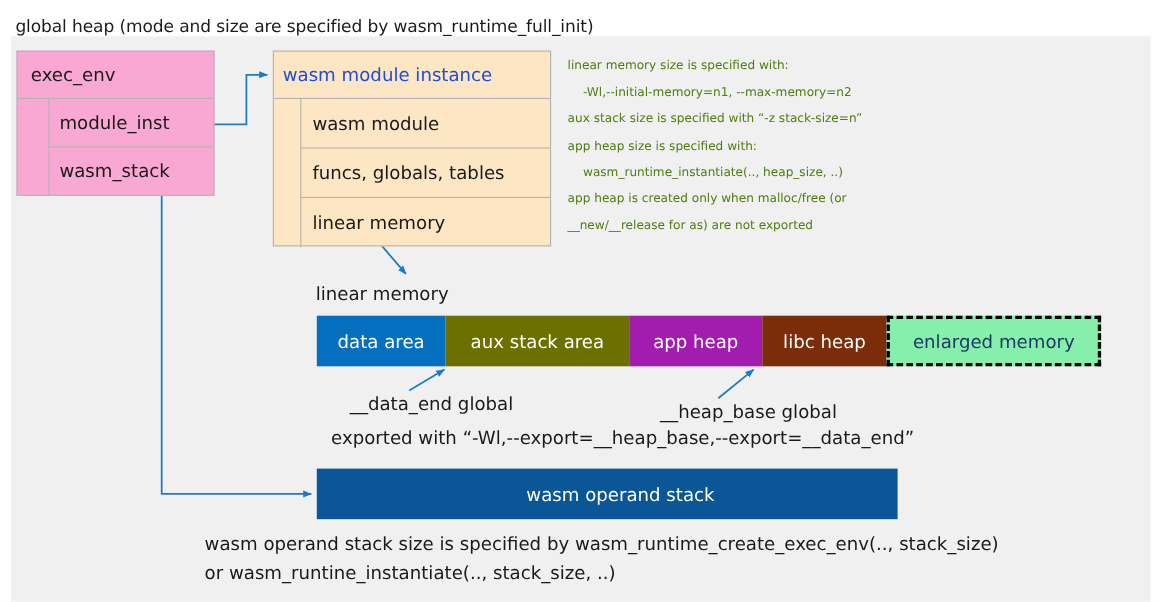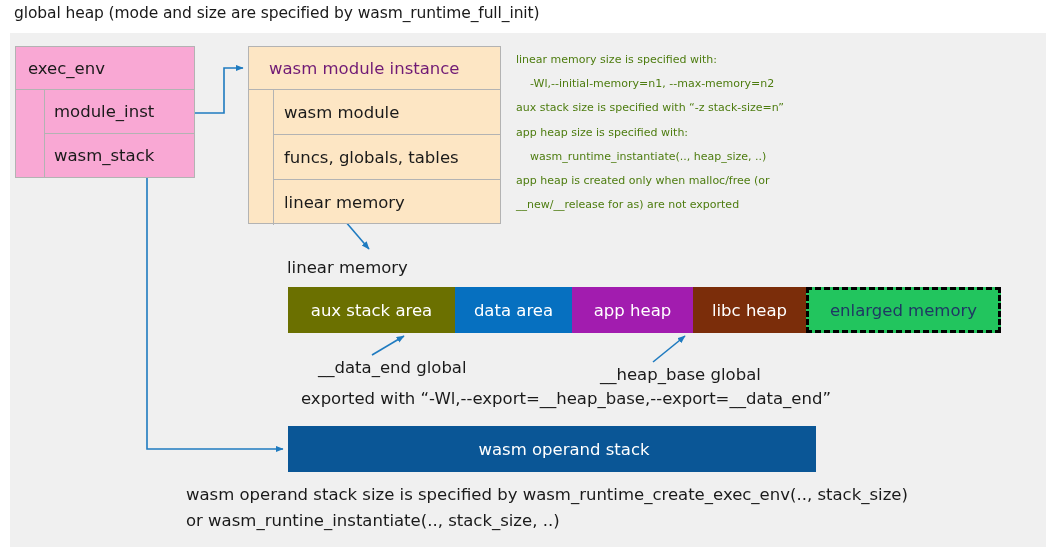--- a/index.html
+++ b/index.html
@@ -19,21 +19,21 @@
     position: absolute;
     left: 0; top: 0;
     width: 1054px;
     height: 547px;
   }
 
   
   .title {
     position: absolute;
     left: 14px;
-    top: 4px;
+    top: 15px;
     font-size: 15.5px;
     color: #1a1a1a;
     white-space: nowrap;
     letter-spacing: -0.1px;
   }
 
   
   .panel {
     position: absolute;
     left: 10px;
@@ -93,24 +93,24 @@
     height: 178px;
     background: #fde6c4;
     border: 1px solid #b3b3b3;
   }
   .wmi-title {
     position: absolute;
     left: 0; top: 0;
     width: 251px;
     height: 43px;
     line-height: 43px;
-    padding-left: 20px;
-    box-sizing: border-box;
-    font-size: 16.5px;
-    color: #701a75;
+    padding-left: 8px;
+    box-sizing: border-box;
+    font-size: 16.5px;
+    color: #1d4ed8;
     border-bottom: 1px solid #b3b3b3;
   }
   .wmi-sub {
     position: absolute;
     left: 24px;
     width: 227px;
     height: 45px;
     line-height: 45px;
     padding-left: 10px;
     box-sizing: border-box;
@@ -155,21 +155,21 @@
     height: 46px;
     display: flex;
     align-items: center;
     justify-content: center;
     font-size: 16.5px;
     color: #ffffff;
     box-sizing: border-box;
     white-space: nowrap;
   }
   .seg.enlarged {
-    background: #22c55e;
+    background: #86efac;
     color: #1f3864;
     border: 3px dashed #000000;
   }
 
   
   .ann {
     position: absolute;
     font-size: 16.5px;
     color: #1a1a1a;
     white-space: nowrap;
@@ -258,22 +258,22 @@
     -Wl,--initial-memory=n1, --max-memory=n2
 aux stack size is specified with “-z stack-size=n”
 app heap size is specified with:
     wasm_runtime_instantiate(.., heap_size, ..)
 app heap is created only when malloc/free (or
 __new/__release for as) are not exported</div>
 
   <div class="lm-label">linear memory</div>
 
   <div class="membar" id="membar">
+      <div class="seg" style="width: 117px; background: rgb(6, 112, 192); color: rgb(255, 255, 255);">data area</div>
       <div class="seg" style="width: 167px; background: rgb(107, 112, 0); color: rgb(255, 255, 255);">aux stack area</div>
-      <div class="seg" style="width: 117px; background: rgb(6, 112, 192); color: rgb(255, 255, 255);">data area</div>
       <div class="seg" style="width: 121px; background: #a21caf; color: rgb(255, 255, 255);">app heap</div>
       <div class="seg" style="width: 113px; background: rgb(123, 45, 10); color: rgb(255, 255, 255);">libc heap</div>
       <div class="seg enlarged" style="width: 195px; color: rgb(31, 56, 100);">enlarged memory</div>
     </div>
 
   <div class="ann ann-data-end">__data_end global</div>
   <div class="ann ann-heap-base">__heap_base global</div>
   <div class="ann ann-exported">exported with “-Wl,--export=__heap_base,--export=__data_end”</div>
 
   <div class="opstack">wasm operand stack</div>

